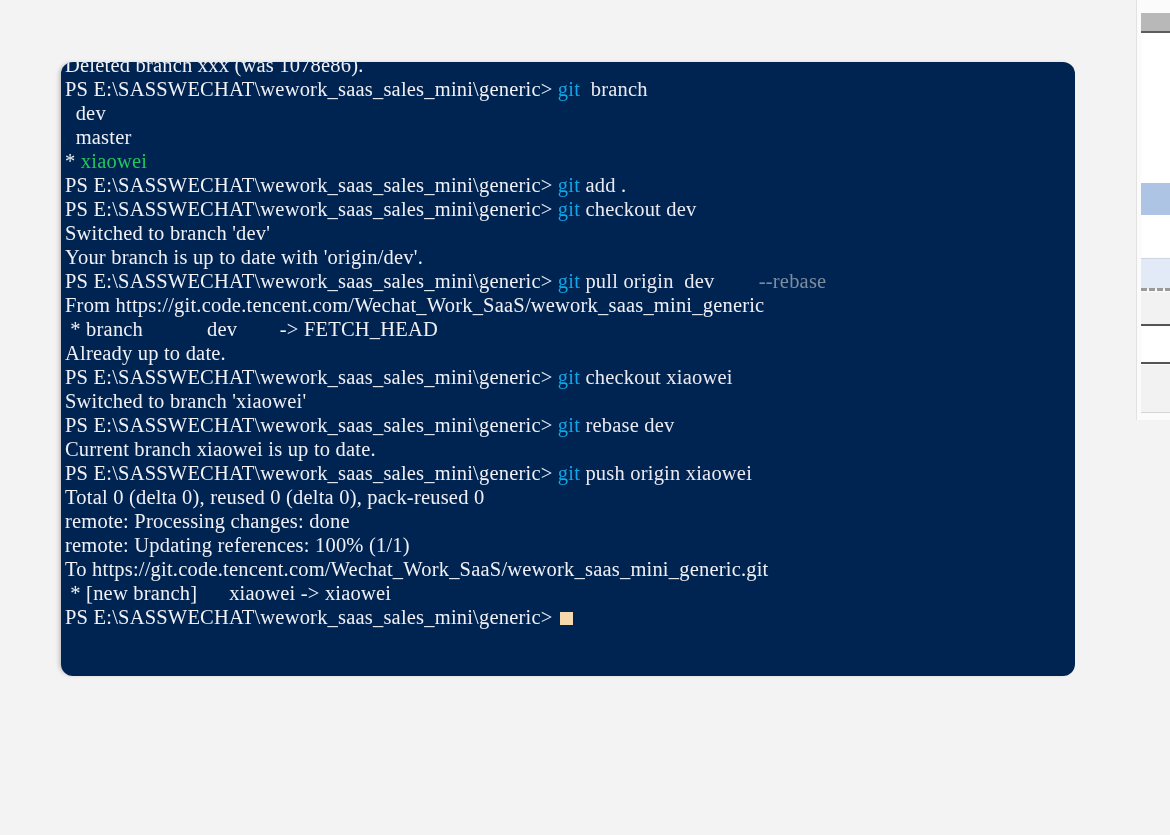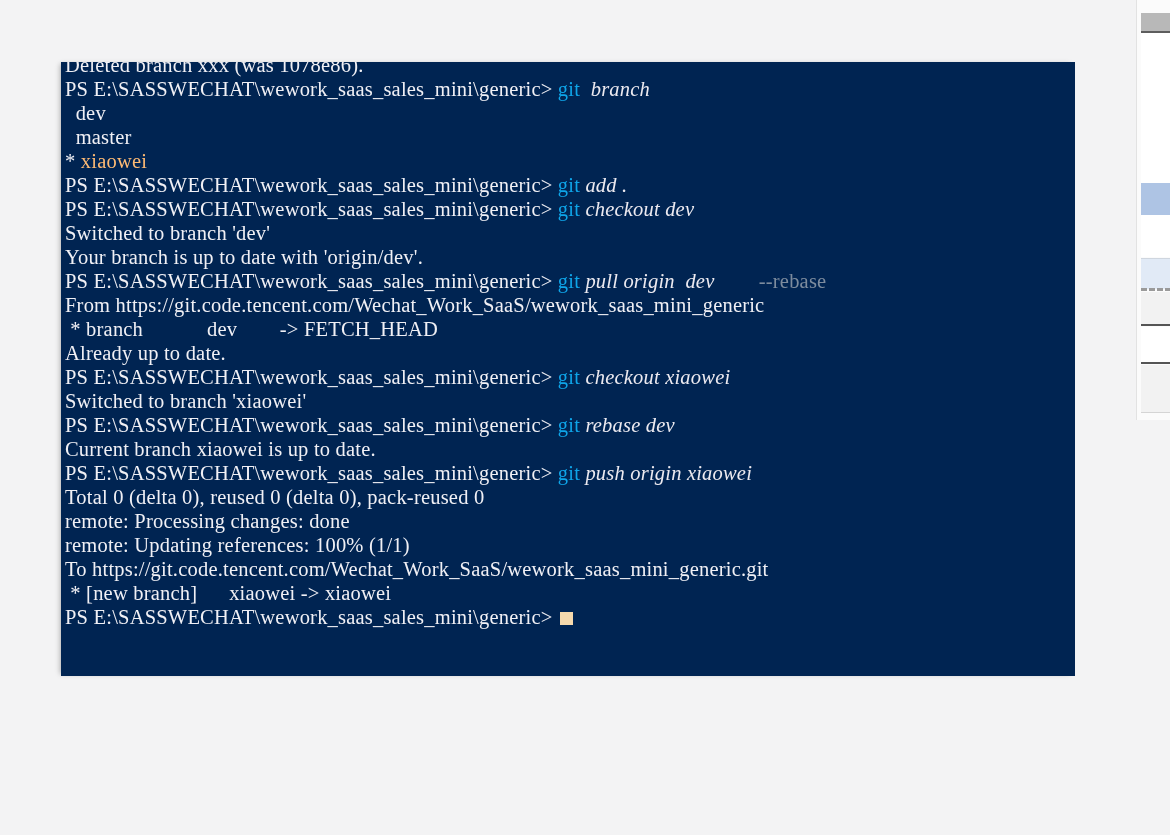--- a/index.html
+++ b/index.html
@@ -54,20 +54,21 @@
   
   #terminal {
     position: absolute;
     left: 61px;
     top: 62px;
     width: 1014px;
     height: 614px;
     background: #002452;
     overflow: hidden;
     box-shadow: -3px 0 5px -2px rgba(0,0,0,0.28);
+    border-radius: 12px;
   }
   #terminal-body {
     padding: 0;
     margin: 0;
     list-style: none;
     font-family: "Liberation Serif", serif;
     font-size: 20.5px;
     line-height: 24px;
     color: #f0f0f5;
     letter-spacing: 0.2px;
@@ -76,23 +77,23 @@
     margin-top: -9px;
   }
   #terminal-body li {
     height: 24px;
     padding: 0 4px;
     white-space: pre;
     overflow: hidden;
   }
   .tok-plain   { color: #f0f0f5; }
   .tok-cmd     { color: #0ea5e9; }
-  .tok-arg     { color: #eceaf0; font-style: italic; }
+  .tok-arg     { color: #eceaf0; }
   .tok-flag    { color: #7d8c9e; margin-left: 39px; }
-  .tok-green   { color: #fdba74; }
+  .tok-green   { color: #22c55e; }
   .cursor-block {
     display: inline-block;
     width: 13px;
     height: 13px;
     background: #f5d9ad;
     vertical-align: -1px;
     margin-left: 7px;
   }
 </style>
 </head>

